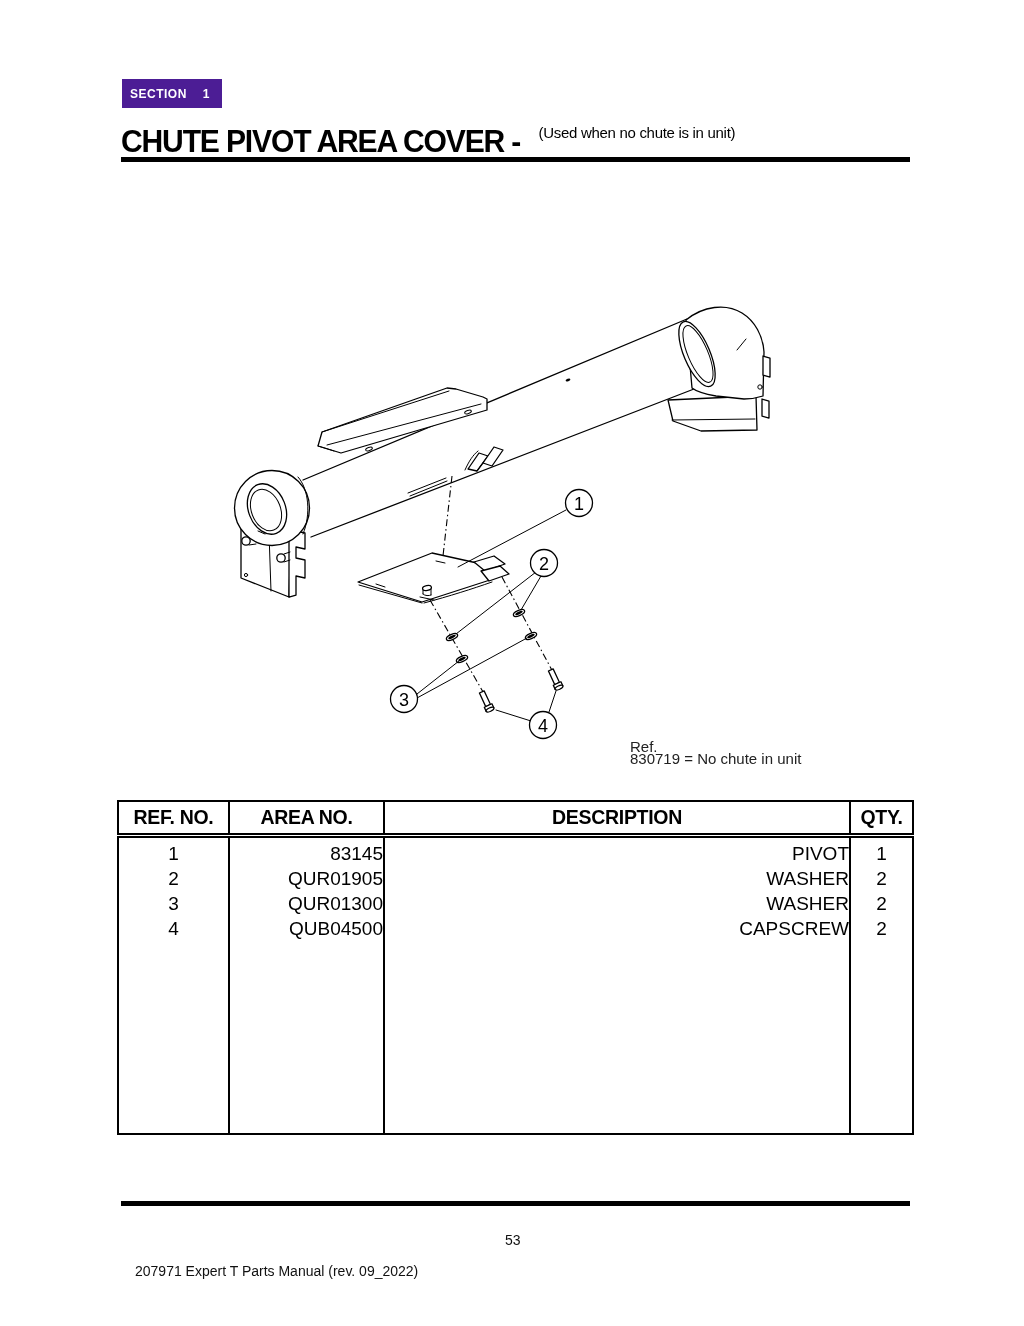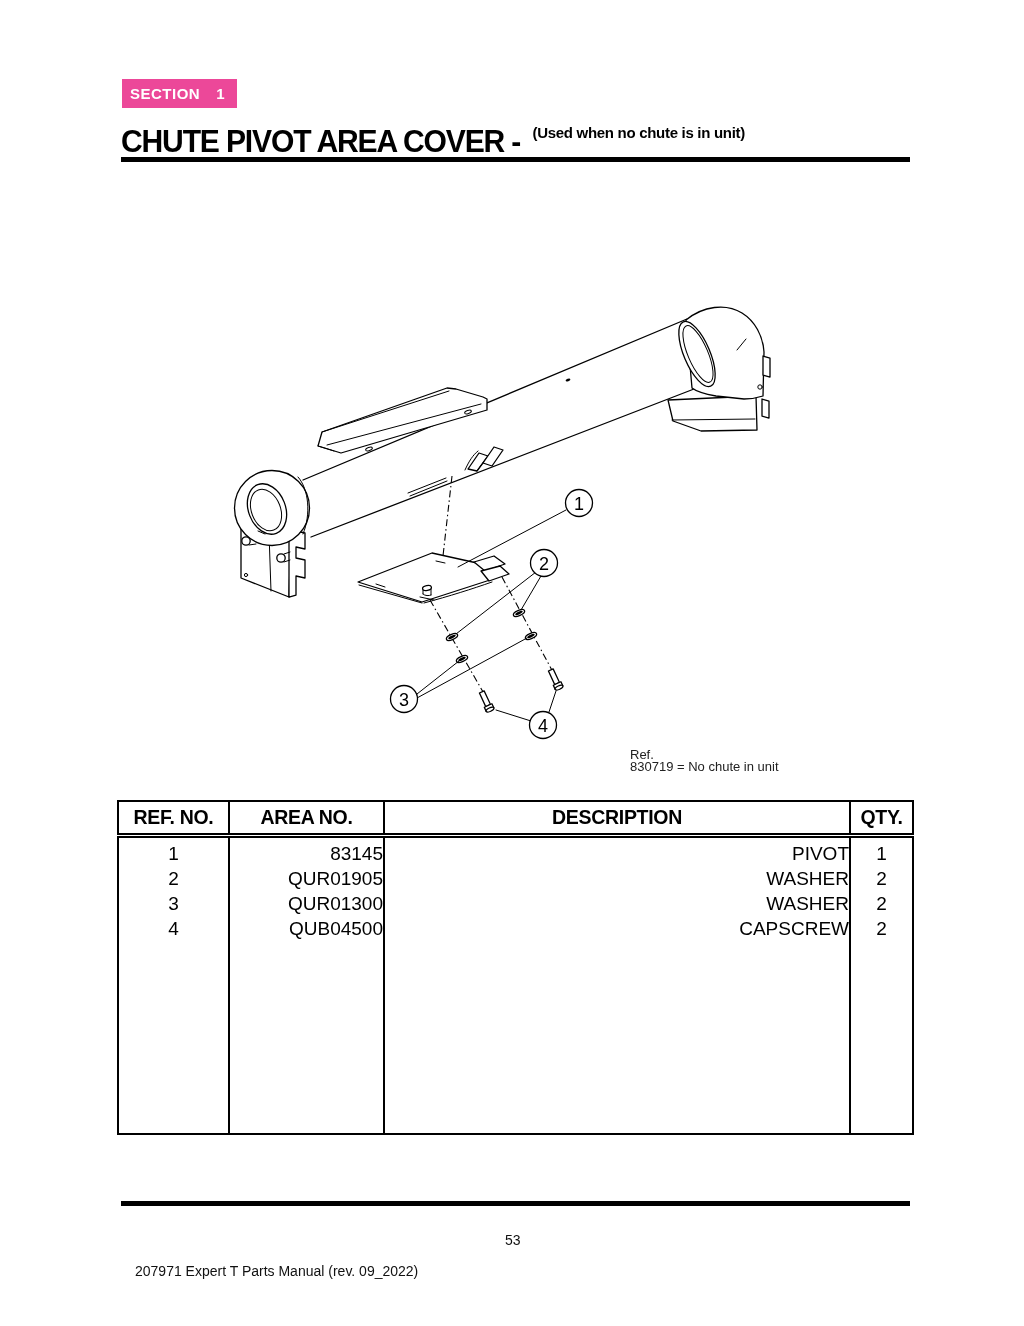--- a/index.html
+++ b/index.html
@@ -1,30 +1,30 @@
 <!DOCTYPE html>
 <html><head>
 <meta charset="utf-8">
 <style>
   html,body{margin:0;padding:0;background:#fff;}
   .page{position:relative;width:1024px;height:1326px;background:#fff;overflow:hidden;
         font-family:"Liberation Sans",sans-serif;color:#000;}
   
-  .section-box{position:absolute;left:122px;top:79px;height:29px;background:#ec4899;color:#fff;
-    display:flex;align-items:center;padding:0 12px 0 8px;font-weight:bold;font-size:15px;letter-spacing:.5px;}
+  .section-box{position:absolute;left:122px;top:79px;height:29px;background:#4c1d95;color:#fff;
+    display:flex;align-items:center;padding:0 12px 0 8px;font-weight:bold;font-size:12px;letter-spacing:.5px;}
   .section-box .num{margin-left:16px;}
   .title-row{position:absolute;left:121px;top:124px;display:flex;align-items:flex-start;white-space:nowrap;}
   .title-main{font-weight:bold;font-size:31px;letter-spacing:-1.2px;transform:scaleX(.97);transform-origin:left bottom;}
-  .title-sub{font-weight:bold;font-size:15px;margin-left:0;letter-spacing:-.3px;}
+  .title-sub{font-weight:normal;font-size:15px;margin-left:6px;letter-spacing:-.3px;}
   .rule{position:absolute;left:121px;width:789px;height:5px;background:#000;}
   .rule-top{top:157px;}
   .rule-bottom{top:1201px;}
   
   .diagram-svg{position:absolute;left:0;top:0;}
-  .ref-note{position:absolute;left:630px;top:741px;font-size:13px;line-height:11.5px;color:#222;margin-top:8px;}
+  .ref-note{position:absolute;left:630px;top:741px;font-size:15px;line-height:11.5px;color:#222;}
   
   .parts-table{position:absolute;left:117px;top:800px;width:795px;height:335px;
     border-collapse:collapse;table-layout:fixed;}
   .parts-table td{border-left:2px solid #000;border-right:2px solid #000;padding:0;}
   .parts-table{border:2.5px solid #000;}
   .parts-table thead td{border-bottom:5px double #000;height:31px;text-align:center;
     font-weight:bold;font-size:19.5px;letter-spacing:-.3px;vertical-align:middle;}
   .parts-table tbody td{font-size:19px;line-height:25px;vertical-align:top;}
   .parts-table tbody tr.data td{height:25px;}
   .parts-table tbody tr.first td{padding-top:3px;}

